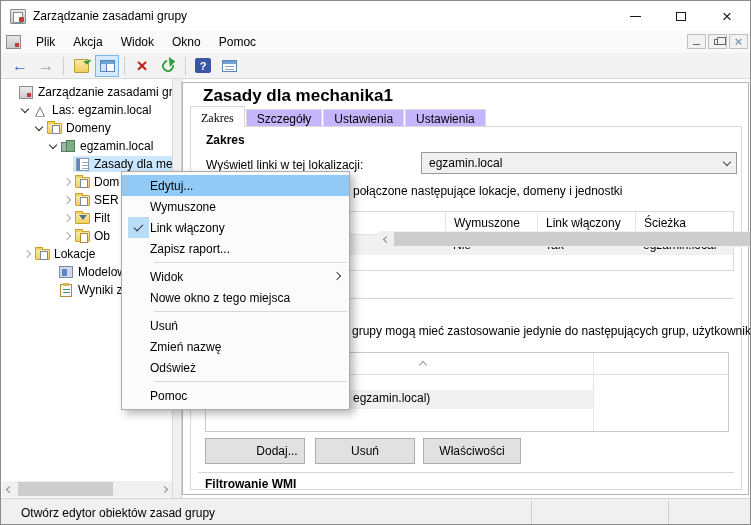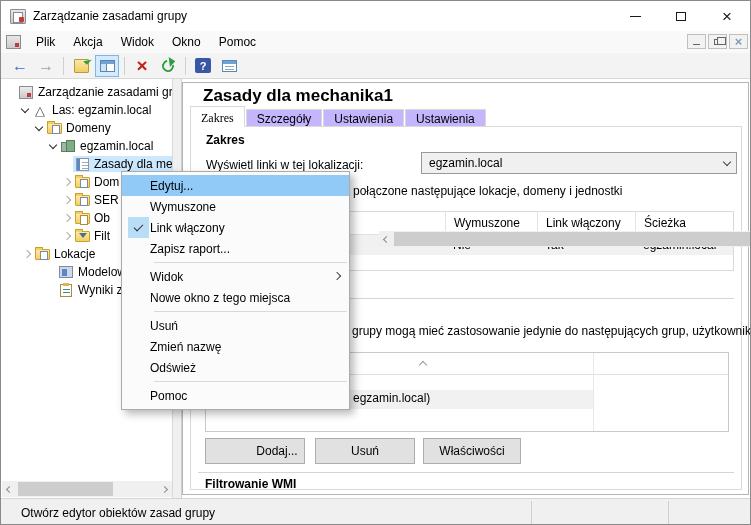--- a/index.html
+++ b/index.html
@@ -287,33 +287,33 @@
             <span class="i-fold b"></span>
           </span>
         <span class="tlabel">SER</span>
       </div>
 
       <div class="trow" style="padding-left:60px">
         <span class="chev col">
             <i></i>
           </span>
         <span class="ticon">
-            <span class="i-fold s"></span>
-          </span>
-        <span class="tlabel">Ob</span>
+            <span class="i-fold f"></span>
+          </span>
+        <span class="tlabel">Filt</span>
       </div>
 
       <div class="trow" style="padding-left:60px">
         <span class="chev col">
             <i></i>
           </span>
         <span class="ticon">
-            <span class="i-fold f"></span>
-          </span>
-        <span class="tlabel">Filt</span>
+            <span class="i-fold s"></span>
+          </span>
+        <span class="tlabel">Ob</span>
       </div>
 
 
       <div class="trow" style="padding-left:20px">
         <span class="chev col">
             <i></i>
           </span>
         <span class="ticon">
             <span class="i-fold b"></span>
           </span>

